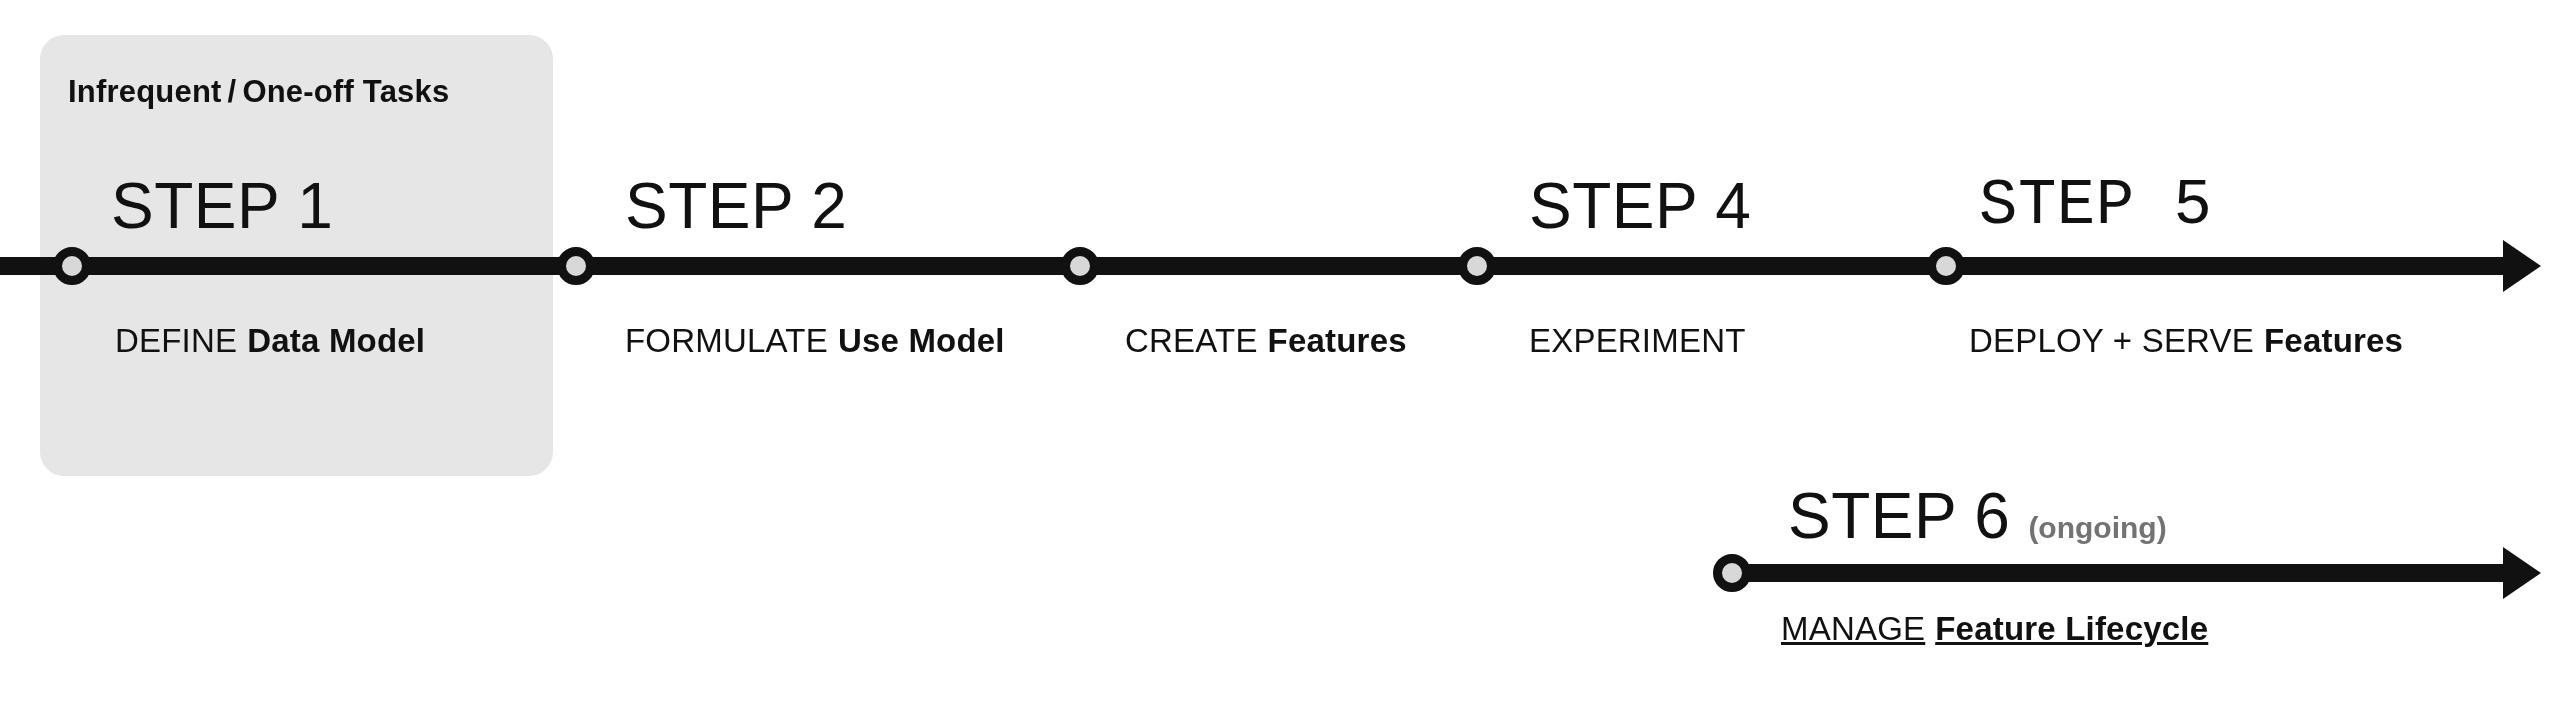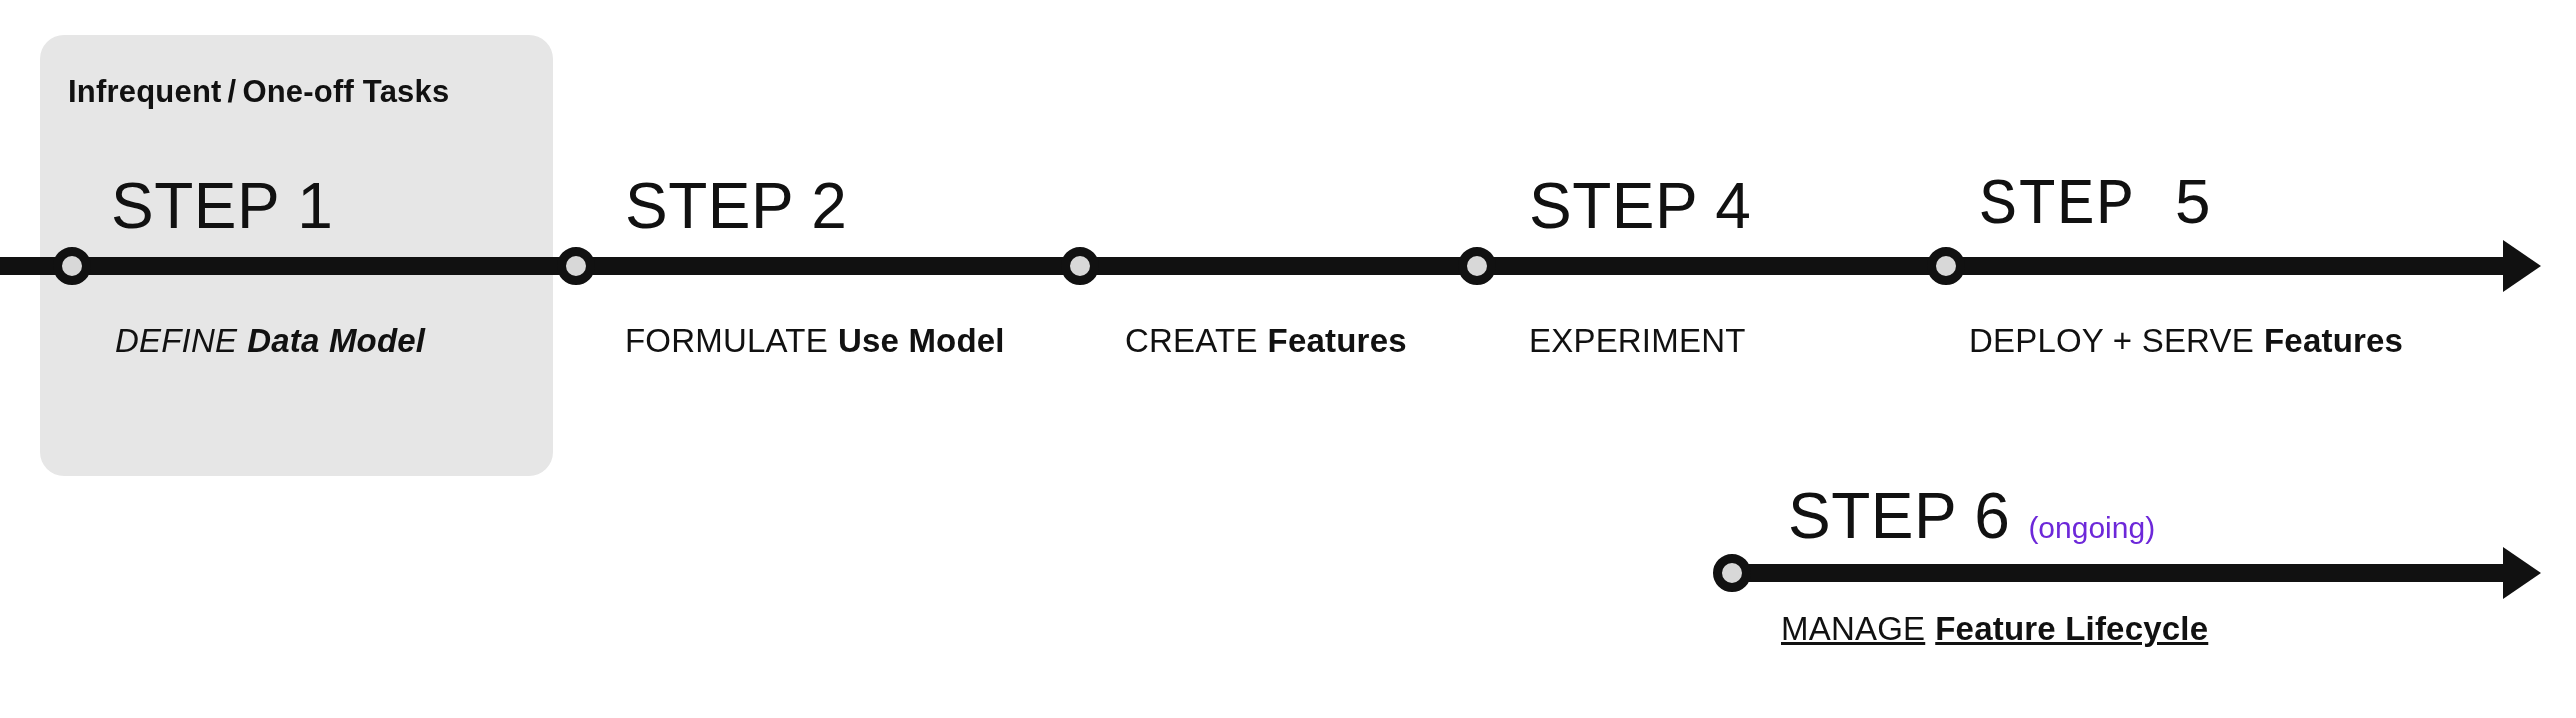--- a/index.html
+++ b/index.html
@@ -79,22 +79,22 @@
     white-space: nowrap;
   }
   .step-title {
     font-size: 64px;
     font-weight: normal;
     letter-spacing: 0.5px;
     line-height: 1;
   }
   .step-note {
     font-size: 30px;
-    color: #6d28d9;
-    font-weight: normal;
+    color: #737373;
+    font-weight: bold;
     padding-left: 18px;
   }
   .step-sub {
     font-size: 33px;
     font-weight: normal;
     letter-spacing: 0.2px;
     line-height: 1;
   }
   .step-sub .strong {
     font-weight: bold;
@@ -115,21 +115,21 @@
     <div class="rail" style="width:2503px;"></div>
     <div class="arrow-head" style="left:2503px;"></div>
     <div class="node" style="left:72px;"></div>
     <div class="node" style="left:576px;"></div>
     <div class="node" style="left:1080px;"></div>
     <div class="node" style="left:1477px;"></div>
     <div class="node" style="left:1946px;"></div>
   </div>
 
   <div class="step step-title" style="left:111px; top:174px;">STEP 1</div>
-  <div class="step step-sub" style="left:115px; top:324px;font-style:italic;">
+  <div class="step step-sub" style="left:115px; top:324px;">
     <span>DEFINE</span><span class="strong">Data Model</span>
   </div>
 
   <div class="step step-title" style="left:625px; top:174px;">STEP 2</div>
   <div class="step step-sub" style="left:625px; top:324px;">
     <span>FORMULATE</span><span class="strong">Use Model</span>
   </div>
 
   <div class="step step-sub" style="left:1125px; top:324px;">
     <span>CREATE</span><span class="strong">Features</span>

